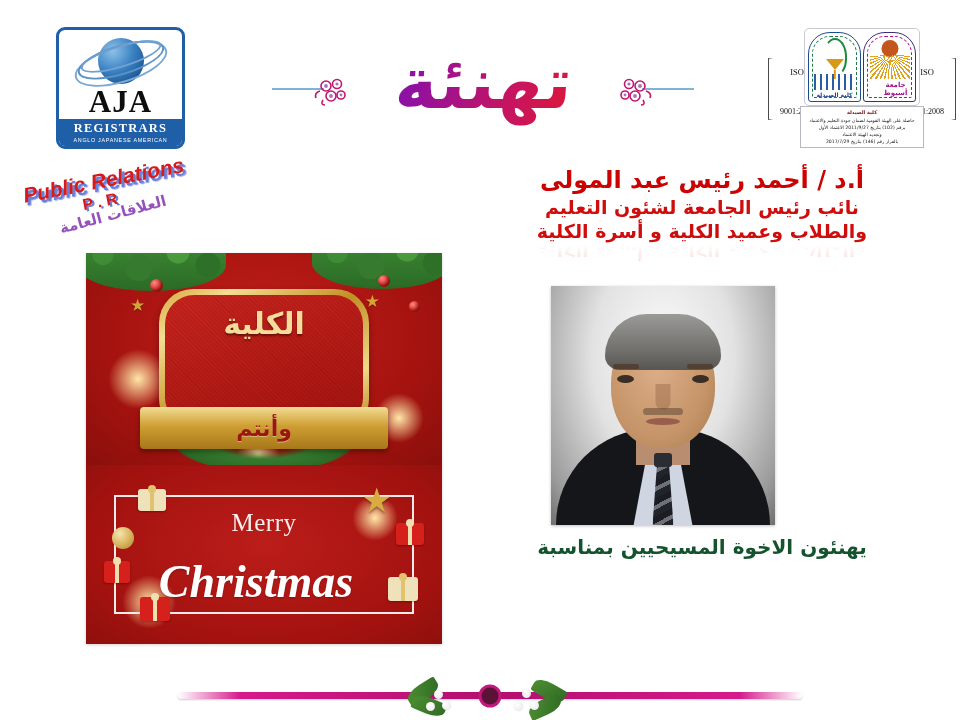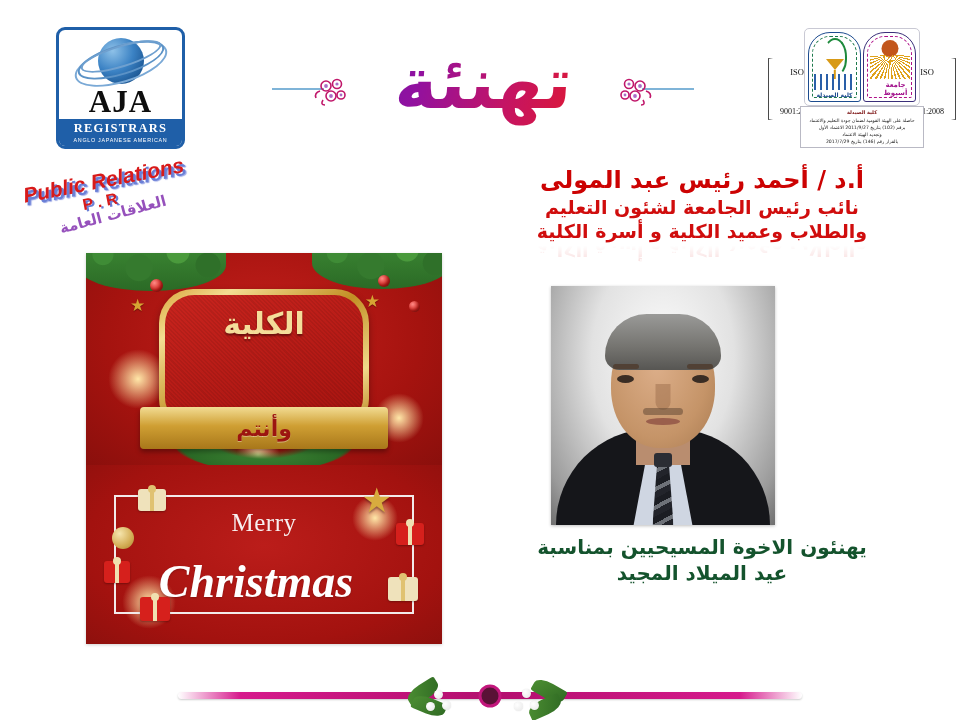--- a/index.html
+++ b/index.html
@@ -495,21 +495,20 @@
       <div class="pt-brow r"></div>
     <div class="pt-eye l"></div>
       <div class="pt-eye r"></div>
     <div class="pt-nose"></div>
     <div class="pt-mous"></div>
     <div class="pt-mouth"></div>
   </div>
 
   <div class="abs" id="greeting">
     <div class="gr-line gr-1">يهنئون الاخوة المسيحيين بمناسبة</div>
-    <div class="gr-line gr-2">عيد الميلاد المجيد</div>
   </div>
 
   <div class="abs" id="footer-divider">
     <div class="fd-bar"></div>
 
     <div class="fd-leaf" style="left:256px;top:12px;transform:rotate(-32deg);"></div>
     <div class="fd-leaf" style="left:262px;top:26px;transform:rotate(22deg);"></div>
     <div class="fd-leaf" style="left:382px;top:11px;transform:rotate(30deg);"></div>
     <div class="fd-leaf" style="left:378px;top:27px;transform:rotate(-24deg);"></div>
 

